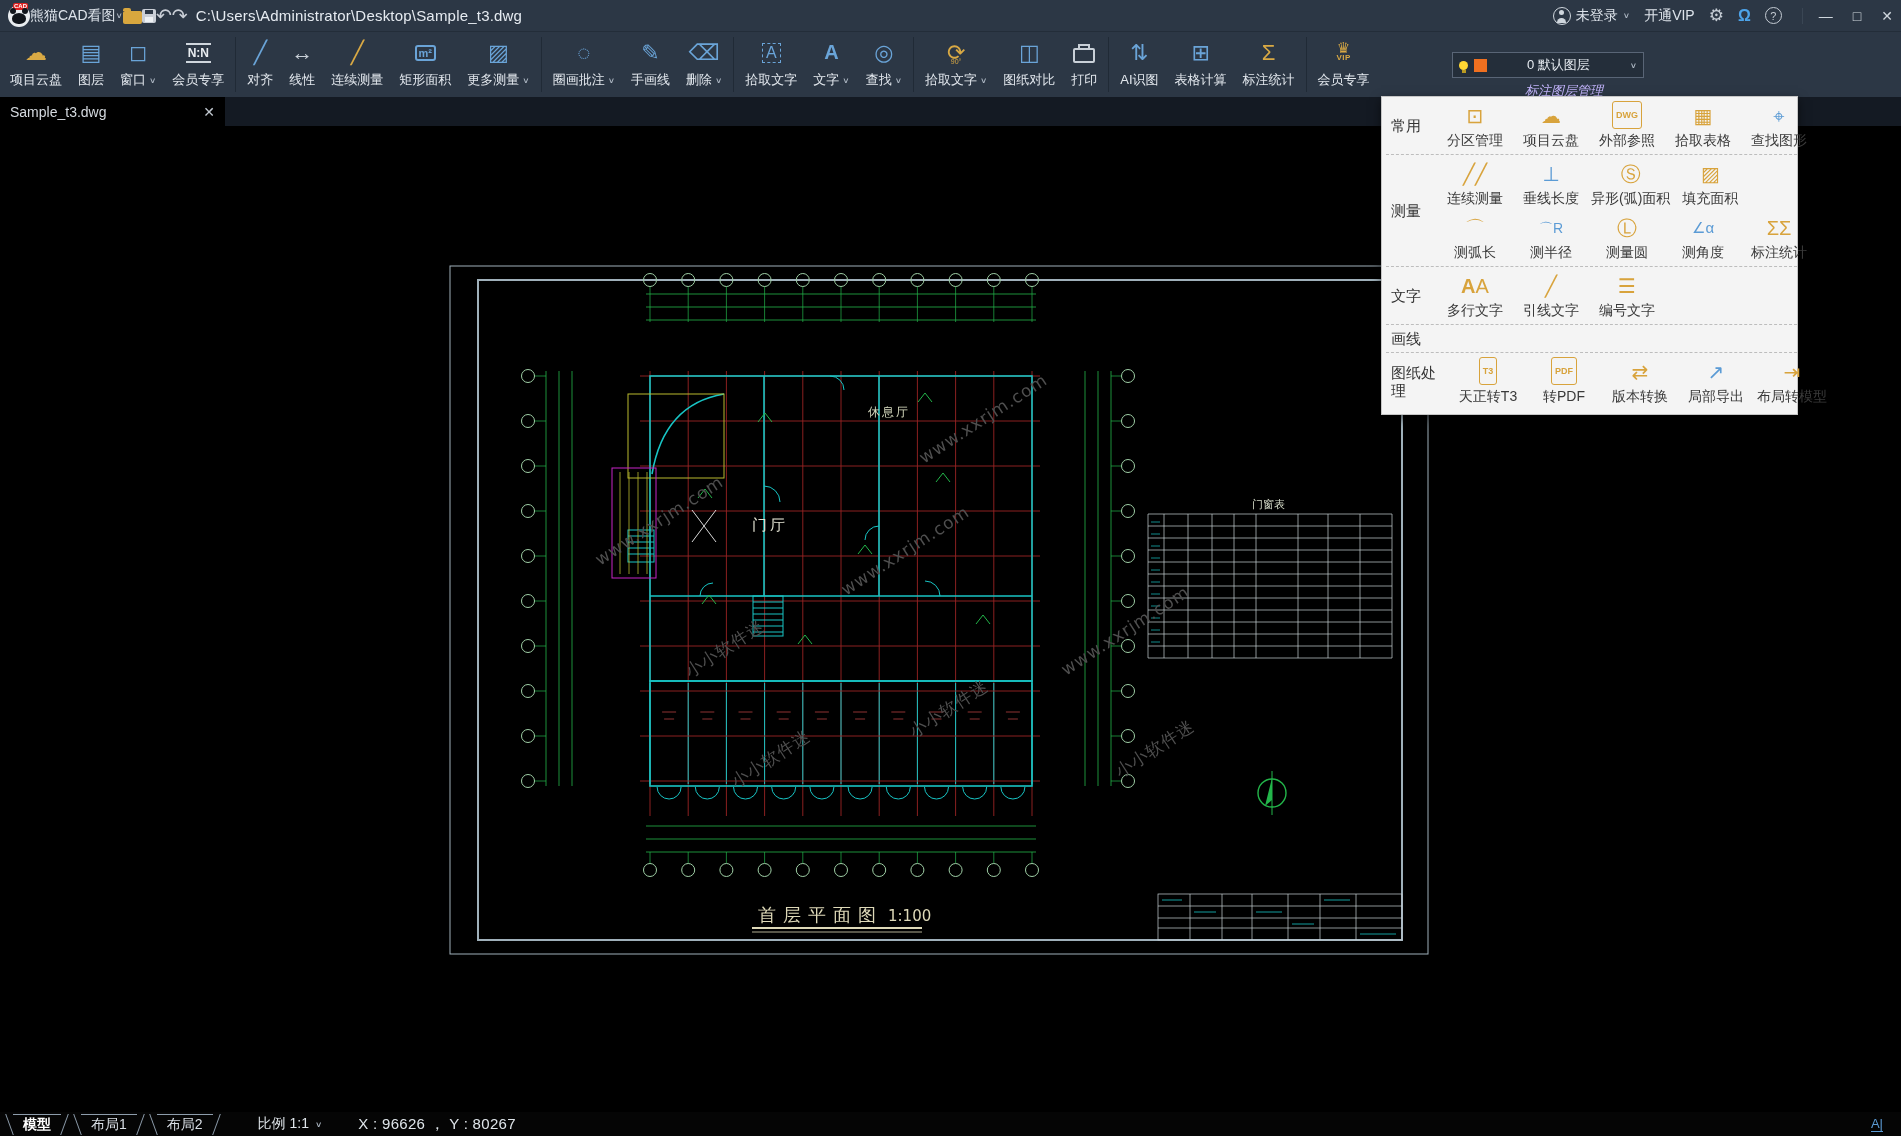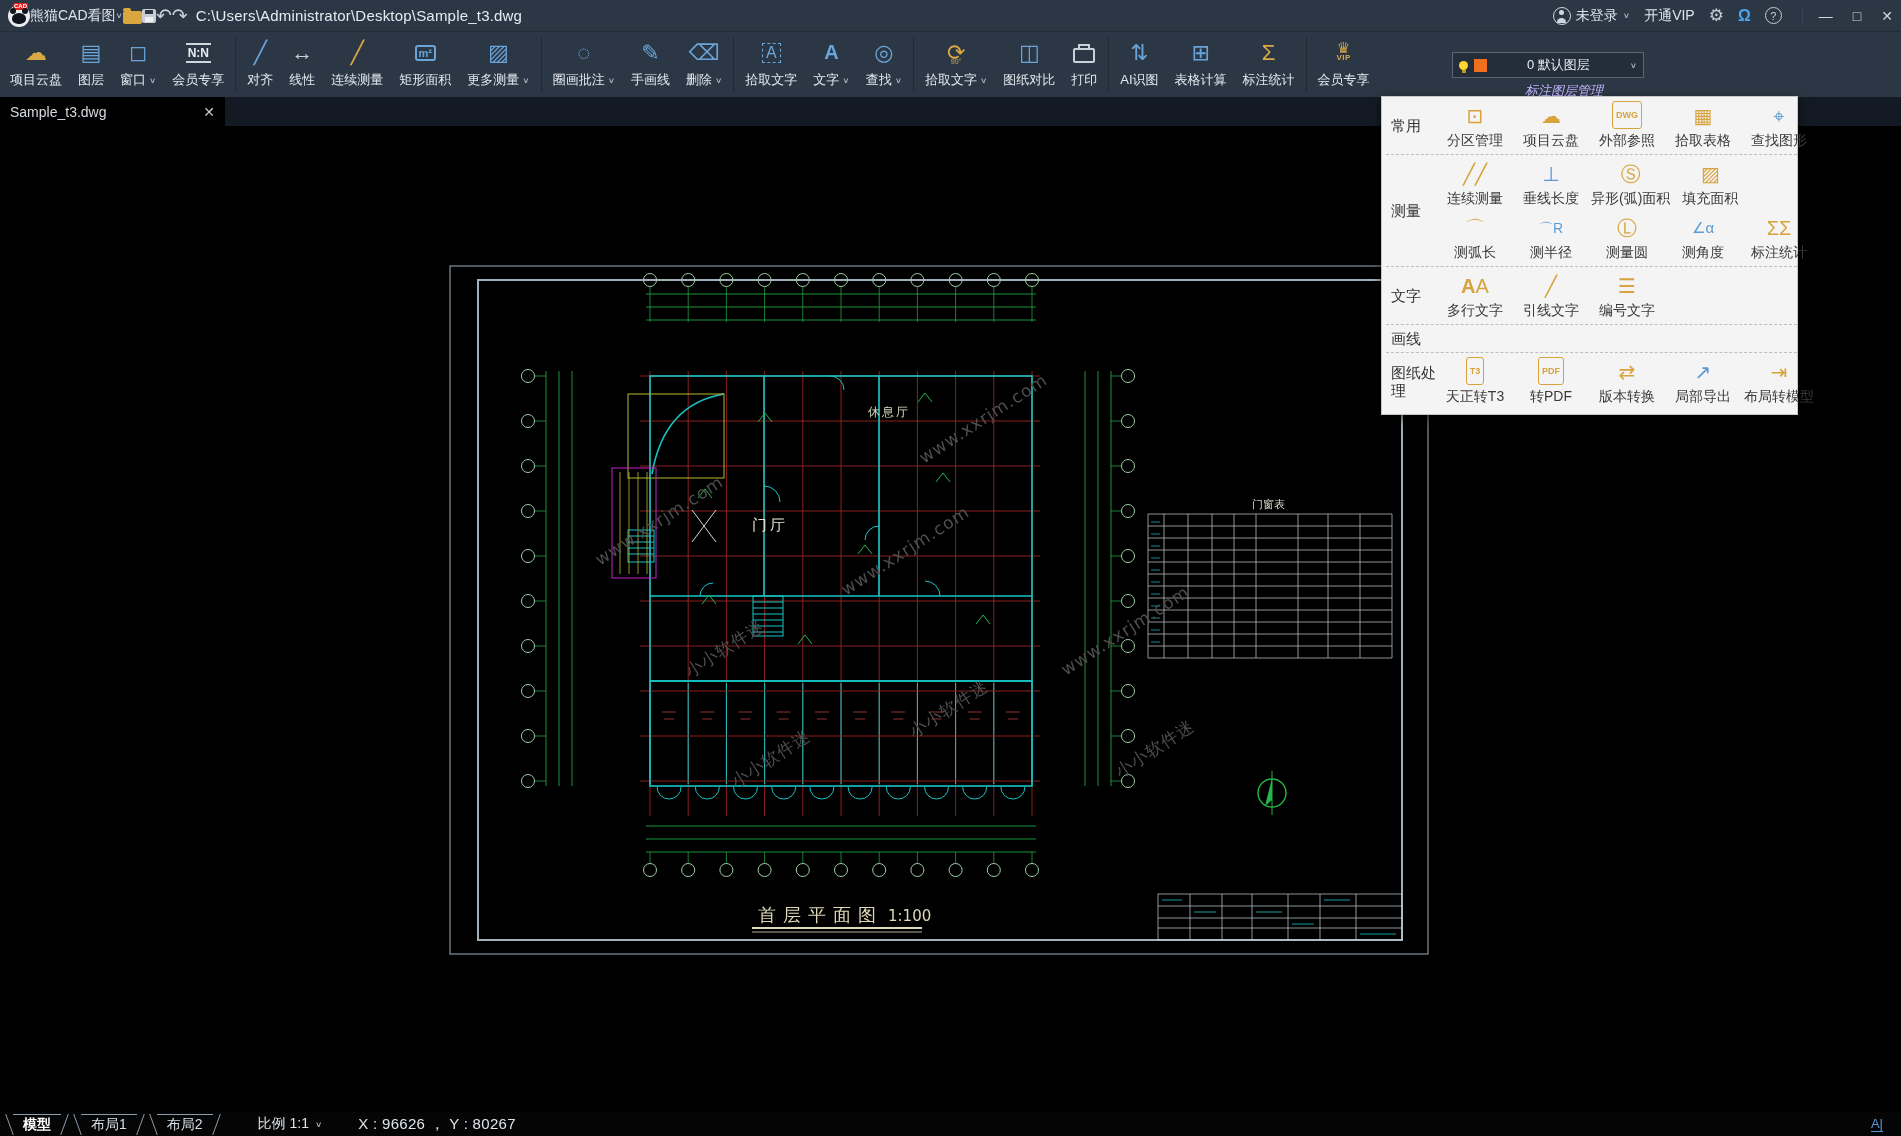--- a/index.html
+++ b/index.html
@@ -77,21 +77,21 @@
   .tabstrip{height:29px;background:#141a23;display:flex;align-items:stretch;}
   .doctab{width:205px;background:#000;color:#d5dae0;display:flex;align-items:center;font-size:14px;padding:0 10px;}
   .doctab .x{margin-left:auto;color:#c3cad2;font-size:14px;}
   
   .canvas{position:relative;width:1901px;height:987px;background:#000;}
   svg text{font-family:"DejaVu Sans",sans-serif;}
   
   .panel{position:absolute;left:1381px;top:96px;width:411px;background:#f4f4f4;border:1px solid #c6c6c6;
          box-shadow:0 4px 10px rgba(0,0,0,.55);z-index:9;padding:0 0 4px 4px;}
   .psec{display:flex;align-items:center;border-bottom:1px dashed #bdbdbd;padding:5px 0 4px 0;}
-  .psec:last-child{border-bottom:none;}
+  .psec:last-child{border-bottom:none;gap:13px;}
   .pcat{width:46px;color:#333;font-size:15px;padding-left:5px;line-height:18px;flex:0 0 auto;}
   .pcol{display:flex;flex-direction:column;gap:6px;}
   .pitems{display:flex;}
   .pitem{min-width:72px;display:flex;flex-direction:column;align-items:center;padding:0 2px;cursor:default;}
   .picon{height:28px;display:flex;align-items:center;justify-content:center;font-size:20px;color:#d8a33c;line-height:24px;}
   .plabel{font-size:14px;color:#3a3a3a;white-space:nowrap;margin-top:2px;}
   .pblue{color:#5b9bd5 !important;}
   .chip{font-size:9px;font-weight:bold;border:1.5px solid #d8a33c;border-radius:3px;color:#d8a33c;padding:1px 3px;margin-bottom:3px;}
   .i-part::before{content:"⊡";}
   .i-tablepick::before{content:"▦";}

